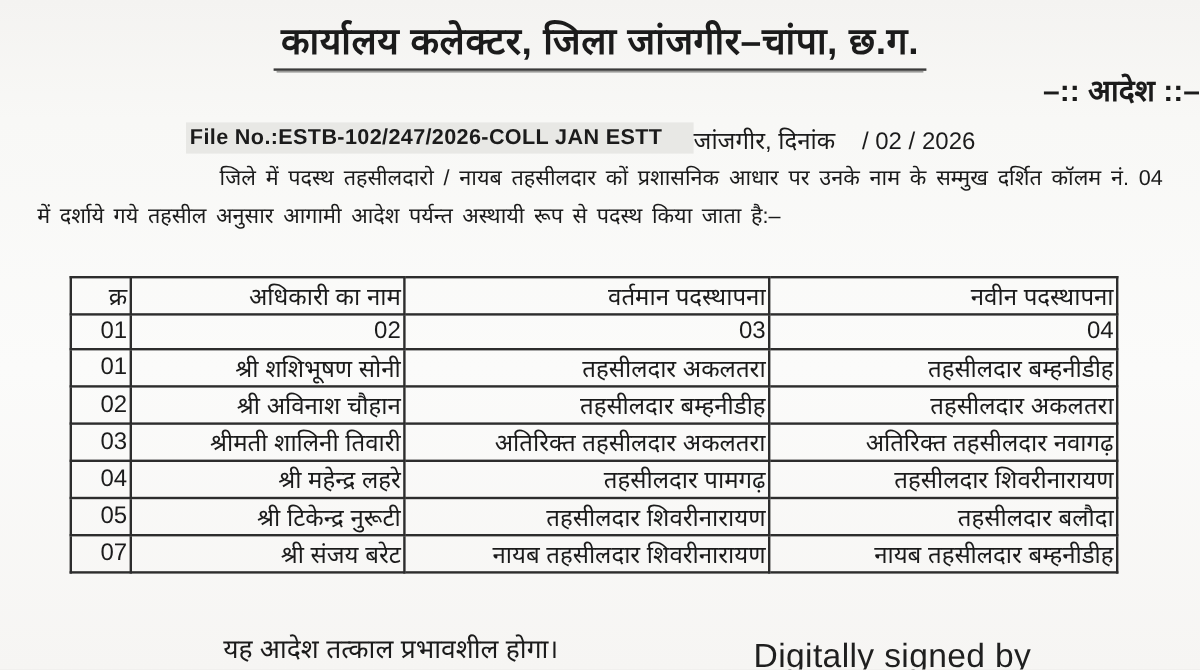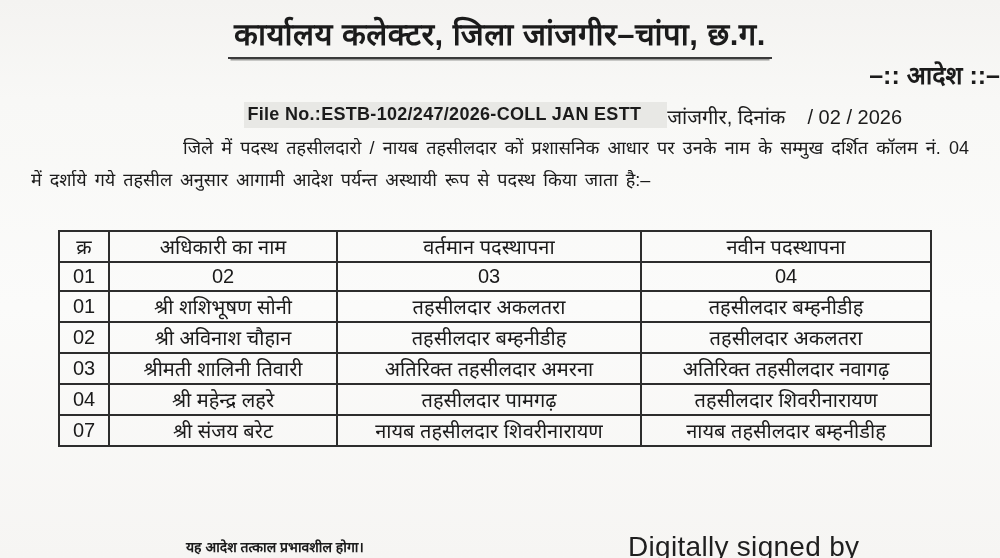--- a/index.html
+++ b/index.html
@@ -38,21 +38,21 @@
     text-align: right;
     font-size: 25px;
     font-weight: 600;
   }
 
   
   .meta-row {
     position: absolute;
     top: 102px; left: 66px; right: 98px;
     display: flex;
-    justify-content: flex-end;
+    justify-content: center;
     align-items: flex-start;
   }
   .file-no {
     font-weight: bold;
     font-size: 18px;
     background: #e8e8e5;
     padding: 2px 26px 3px 3px;
     letter-spacing: 0.3px;
   }
   .place-date {
@@ -76,39 +76,39 @@
   table.order-table {
     position: absolute;
     top: 230px; left: 58px;
     width: 872px;
     border-collapse: collapse;
     table-layout: fixed;
     font-size: 20px;
   }
   .order-table td, .order-table th {
     border: 2px solid #2d2d2d;
-    text-align: center;
+    text-align: right;
     vertical-align: middle;
     height: 25px;
     padding: 1px 2px;
     font-weight: normal;
     overflow: hidden;
     white-space: nowrap;
   }
   .order-table col.c1 { width: 50px; }
   .order-table col.c2 { width: 228px; }
   .order-table col.c3 { width: 304px; }
   .order-table col.c4 { width: 290px; }
 
   
   .footer-note {
     position: absolute;
-    top: 537px; left: 186px;
-    font-size: 14px;
-    font-weight: bold;
+    top: 524px; left: 186px;
+    font-size: 22px;
+    font-weight: normal;
   }
   .signature-text {
     position: absolute;
     top: 531px; left: 628px;
     font-size: 28px;
     color: #1f1f1f;
     letter-spacing: 0.3px;
   }
 </style>
 </head>
@@ -157,28 +157,34 @@
       </tr>
       <tr>
         <td>02</td>
         <td>श्री अविनाश चौहान</td>
         <td>तहसीलदार बम्हनीडीह</td>
         <td>तहसीलदार अकलतरा</td>
       </tr>
       <tr>
         <td>03</td>
         <td>श्रीमती शालिनी तिवारी</td>
-        <td>अतिरिक्त तहसीलदार अमरना</td>
+        <td>अतिरिक्त तहसीलदार अकलतरा</td>
         <td>अतिरिक्त तहसीलदार नवागढ़</td>
       </tr>
       <tr>
         <td>04</td>
         <td>श्री महेन्द्र लहरे</td>
         <td>तहसीलदार पामगढ़</td>
         <td>तहसीलदार शिवरीनारायण</td>
+      </tr>
+      <tr>
+        <td>05</td>
+        <td>श्री टिकेन्द्र नुरूटी</td>
+        <td>तहसीलदार शिवरीनारायण</td>
+        <td>तहसीलदार बलौदा</td>
       </tr>
       <tr>
         <td>07</td>
         <td>श्री संजय बरेट</td>
         <td>नायब तहसीलदार शिवरीनारायण</td>
         <td>नायब तहसीलदार बम्हनीडीह</td>
       </tr>
     </tbody>
   </table>
 

